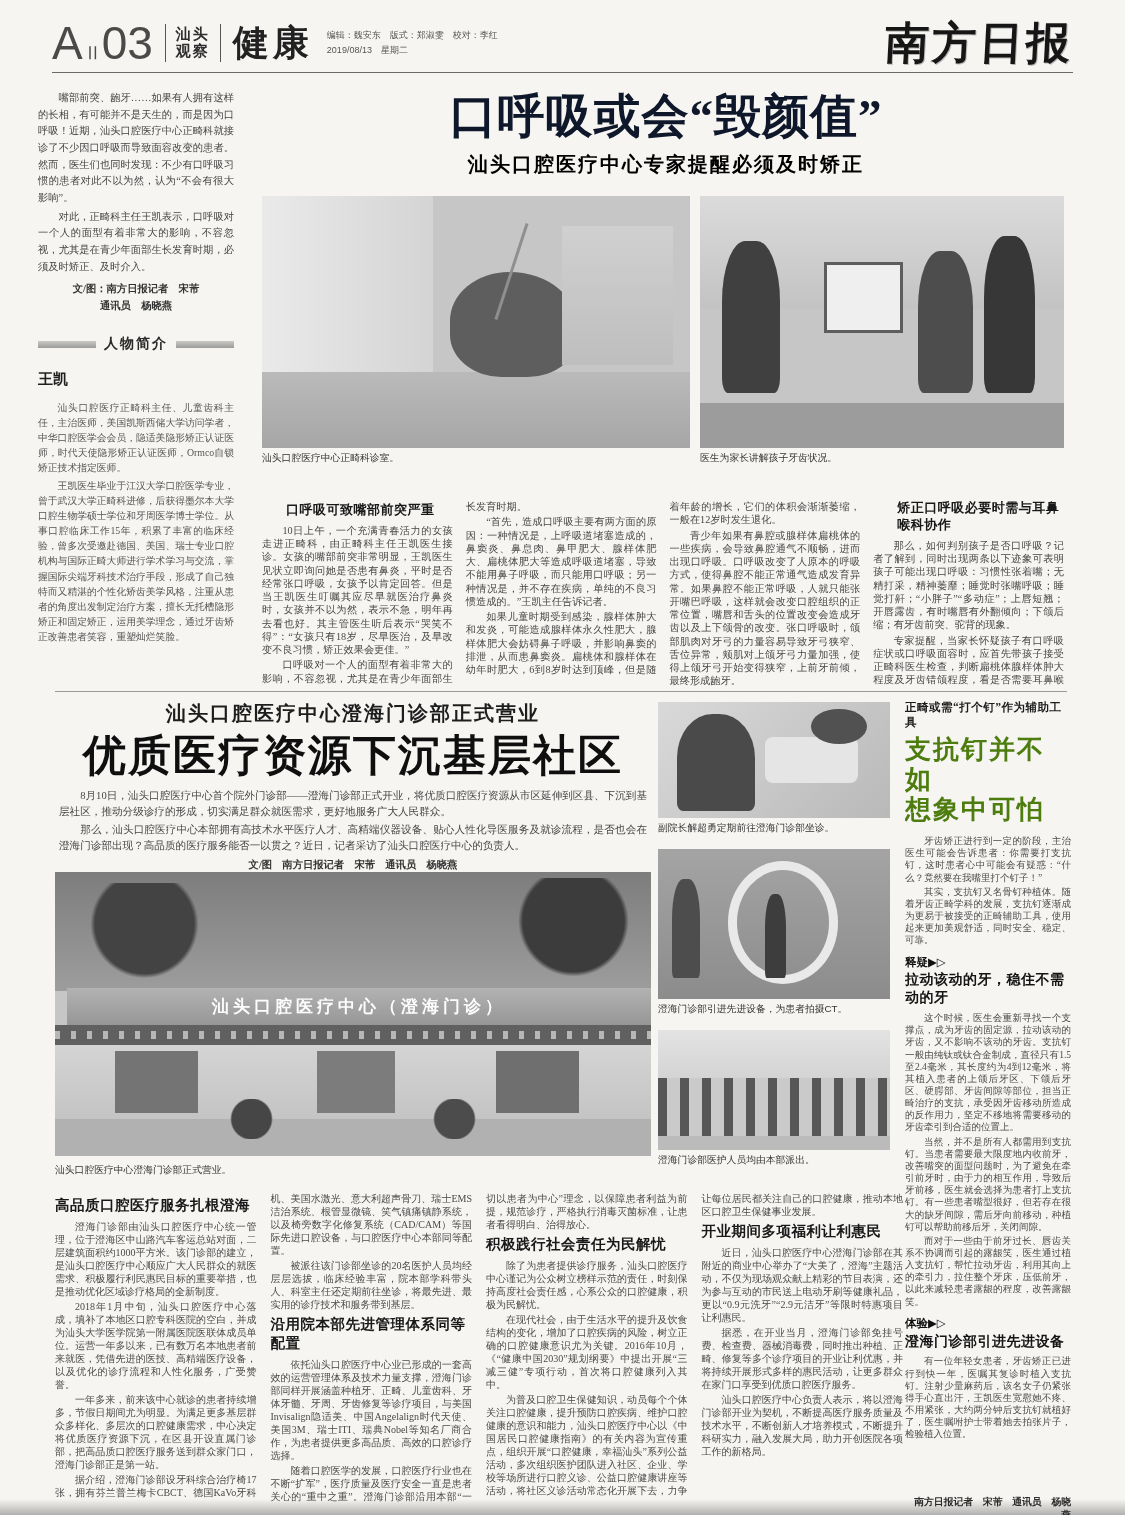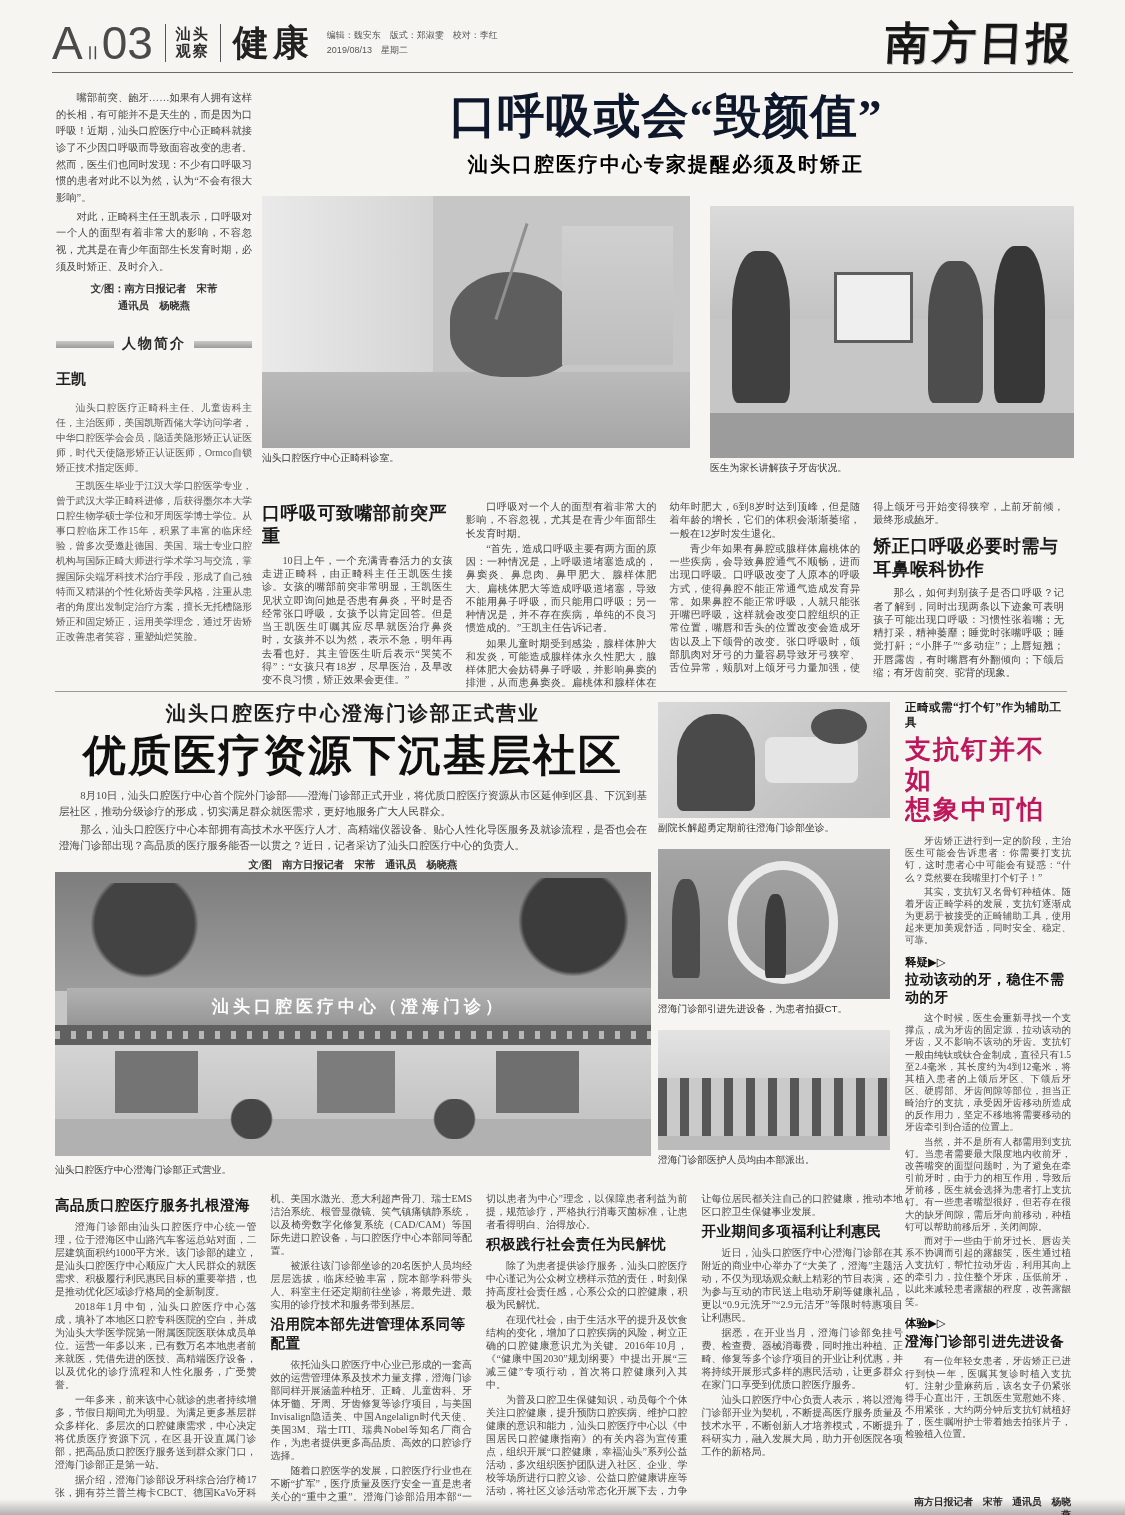--- a/index.html
+++ b/index.html
@@ -19,36 +19,36 @@
   .sect2{margin-left:12px;padding:2px 10px;border-left:1.5px solid #555;border-right:1.5px solid #555;
          font-weight:bold;font-size:15px;line-height:1.15;letter-spacing:2px;color:#2e2e2e;}
   .bigsec{font-size:36px;font-weight:bold;color:#222;margin-left:12px;letter-spacing:4px;}
   .credits{margin-left:14px;font-family:"Liberation Sans",sans-serif;font-size:9px;color:#555;line-height:1.7;}
   .masthead{margin-left:auto;font-size:44px;font-weight:bold;color:#161616;letter-spacing:3px;
             transform:skewX(-3deg);text-shadow:1px 1px 0 rgba(0,0,0,.25);}
   
   .jp{ text-indent:2em;text-align:justify;margin:0 0 2px;}
   .sec-h{font-weight:bold;color:#191919;letter-spacing:.5px;margin:0 0 5px;break-after:avoid;}
   
-  .a1rail{left:56px;top:90px;width:196px;font-size:10.3px;line-height:1.62;color:#454545;}
+  .a1rail{left:38px;top:90px;width:196px;font-size:10.3px;line-height:1.62;color:#454545;}
   .a1rail .byline{text-align:center;margin-top:6px;font-weight:bold;color:#333;}
   .pbox{margin-top:18px;}
   .pbox-titlerow{display:flex;align-items:center;gap:8px;margin-bottom:12px;}
   .pbox-bar{flex:1;height:7px;background:linear-gradient(180deg,#c9c9c7,#9b9b99);}
   .pbox-title{font-weight:bold;font-size:14px;color:#2a2a2a;letter-spacing:2px;}
   .pbox-name{font-weight:bold;font-size:15px;color:#1f1f1f;margin:0 0 8px;}
   .pbox p{font-size:9.8px;line-height:1.55;color:#555;}
   .a1head{left:268px;top:92px;width:796px;text-align:center;}
   .a1-hl{font-size:47px;font-weight:900;color:#0f172a;letter-spacing:1px;line-height:1.05;margin:0;}
   .a1-sub{font-size:20px;font-weight:bold;color:#000000;letter-spacing:2px;margin-top:10px;}
   .a1photos{left:262px;top:196px;width:802px;display:flex;gap:10px;}
   .figcap{font-size:9.8px;color:#333;margin-top:4px;font-family:"Liberation Sans",sans-serif;}
   .a1body{left:262px;top:500px;width:802px;height:192px;column-count:4;column-gap:13px;
           column-fill:auto;overflow:hidden;font-size:10.2px;line-height:1.3;color:#474747;}
-  .a1body .sec-h{font-size:18px;margin-top:2px;}
+  .a1body .sec-h{font-size:13px;margin-top:2px;margin-left:24px;}
   
   .photo{position:relative;background:#c6c6c3;overflow:hidden;filter:grayscale(1);}
   .photo>div{position:absolute;}
   
   .rule2{left:55px;top:691px;width:1012px;border-top:1px solid #9a9a97;}
   
   .a2hd{left:55px;top:700px;width:596px;text-align:center;}
   .a2-kick{font-size:20px;font-weight:bold;color:#1d1d1d;letter-spacing:2px;margin:0 0 6px;}
   .a2-hl{font-size:43px;font-weight:900;color:#0f0f0f;letter-spacing:2px;margin:0 0 10px;line-height:1.05;}
   .a2-lede{font-size:10.6px;line-height:1.5;color:#464646;text-align:justify;padding:0 4px;}
@@ -65,21 +65,21 @@
   
   .bband{left:55px;top:1192px;width:848px;height:312px;column-count:4;column-gap:14px;column-fill:auto;
          overflow:hidden;font-size:10px;line-height:1.3;color:#4a4a4a;}
   .bband .sec-h{font-size:14.5px;margin-top:4px;}
   
   .rail{left:658px;top:702px;width:232px;}
   .rail .figcap{margin:4px 0 14px;}
   
   .a3{left:905px;top:700px;width:166px;height:800px;overflow:hidden;font-size:9.5px;line-height:1.28;color:#4a4a4a;}
   .a3-kick{font-size:11.5px;font-weight:bold;color:#1c1c1c;margin:0 0 6px;letter-spacing:.5px;}
-  .a3-hl{font-size:26px;font-weight:900;color:#be185d;line-height:1.15;letter-spacing:2px;margin:0 0 10px;}
+  .a3-hl{font-size:26px;font-weight:900;color:#4d7c0f;line-height:1.15;letter-spacing:2px;margin:0 0 10px;}
   .a3 .label{font-weight:bold;font-size:11.5px;color:#111;margin:8px 0 2px;}
   .a3 .sub-h{font-size:14px;font-weight:bold;color:#151515;margin:0 0 5px;letter-spacing:.5px;}
   .a3-by{left:905px;top:1496px;width:166px;font-size:9.8px;font-weight:bold;color:#2d2d2d;text-align:right;}
 </style>
 </head>
 <body>
 
 <div id="page">
 
   <div class="abs hd">
@@ -128,21 +128,21 @@
     <figure style="margin:0;width:428px;">
       <div class="photo" style="width:428px;height:252px;">
         <div style="left:0;top:0;width:40%;height:75%;background:linear-gradient(90deg,#e9ebe8,#d3d5d2);"></div>
         <div style="left:0;bottom:0;width:100%;height:30%;background:linear-gradient(180deg,#b9bab7,#a5a6a3);"></div>
         <div style="left:44%;top:30%;width:30%;height:42%;background:#57605e;border-radius:46% 54% 40% 40%;"></div>
         <div style="left:70%;top:12%;width:26%;height:55%;background:linear-gradient(180deg,#cfd1ce,#bdbfbc);"></div>
         <div style="left:58%;top:10%;width:3px;height:40%;background:#8e908d;transform:rotate(18deg);"></div>
       </div>
       <figcaption class="figcap">汕头口腔医疗中心正畸科诊室。</figcaption>
     </figure>
-    <figure style="margin:10px;width:364px;">
+    <figure style="margin:0;width:364px;">
       <div class="photo" style="width:364px;height:252px;">
         <div style="left:0;top:0;width:100%;height:45%;background:linear-gradient(180deg,#dadcd9,#c2c4c1);"></div>
         <div style="left:34%;top:26%;width:20%;height:26%;background:#eef0ed;border:3px solid #5b5e5b;"></div>
         <div style="left:6%;top:18%;width:16%;height:60%;background:#3d4144;border-radius:40% 40% 10% 10%;"></div>
         <div style="left:60%;top:22%;width:15%;height:56%;background:#4a4e51;border-radius:40% 40% 10% 10%;"></div>
         <div style="left:78%;top:16%;width:14%;height:62%;background:#34383b;border-radius:40% 40% 10% 10%;"></div>
         <div style="left:0;bottom:0;width:100%;height:18%;background:#9b9d9a;"></div>
       </div>
       <figcaption class="figcap">医生为家长讲解孩子牙齿状况。</figcaption>
     </figure>

